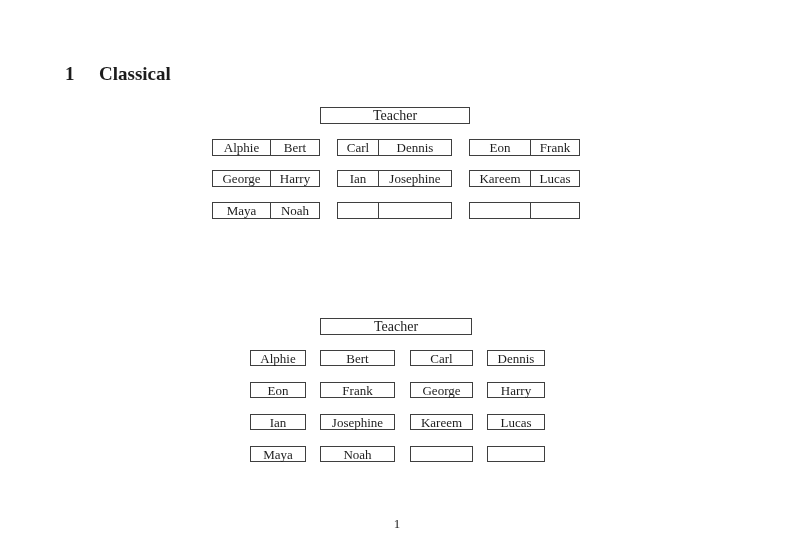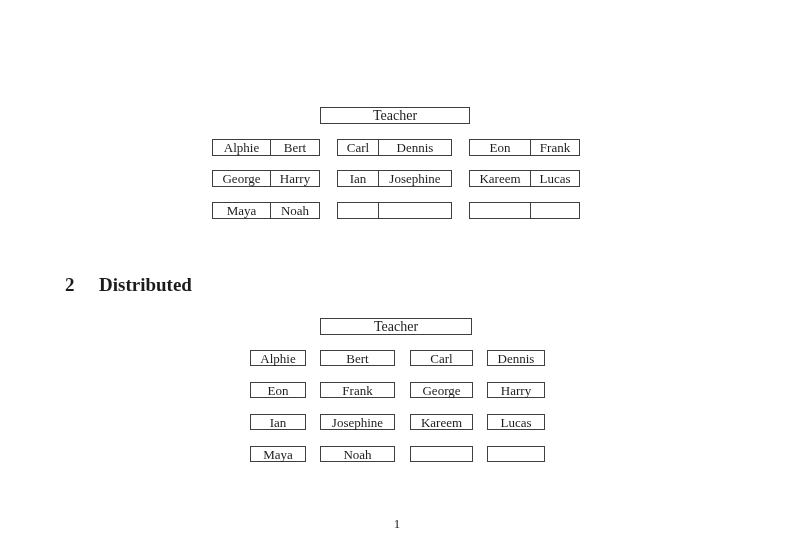--- a/index.html
+++ b/index.html
@@ -56,20 +56,23 @@
   .footer {
     position:absolute; left:0; right:0; top:517px;
     text-align:center; font-size:13px; line-height:1;
   }
 </style>
 </head>
 <body>
 
 <div class="page">
 
+  <div class="heading h-classical">
+    <span class="sec-num">1</span><span class="sec-title">Classical</span>
+  </div>
 
   <div class="teacher teacher-classical">
     <span>Teacher</span>
   </div>
 
   <div class="ctable ccol1 crow1">
     <span class="ccell first">Alphie</span>
     <span class="ccell rest">Bert</span>
   </div>
   <div class="ctable ccol2 crow1">
@@ -98,23 +101,20 @@
   </div>
   <div class="ctable ccol2 crow3">
     <span class="ccell first"></span>
     <span class="ccell rest"></span>
   </div>
   <div class="ctable ccol3 crow3">
     <span class="ccell first"></span>
     <span class="ccell rest"></span>
   </div>
 
-  <div class="heading h-distributed">
-    <span class="sec-num">2</span><span class="sec-title">Distributed</span>
-  </div>
 
   <div class="teacher teacher-distributed">
     <span>Teacher</span>
   </div>
 
   <div class="dbox dcol1 drow1">Alphie</div>
   <div class="dbox dcol2 drow1">Bert</div>
   <div class="dbox dcol3 drow1">Carl</div>
   <div class="dbox dcol4 drow1">Dennis</div>
   <div class="dbox dcol1 drow2">Eon</div>

